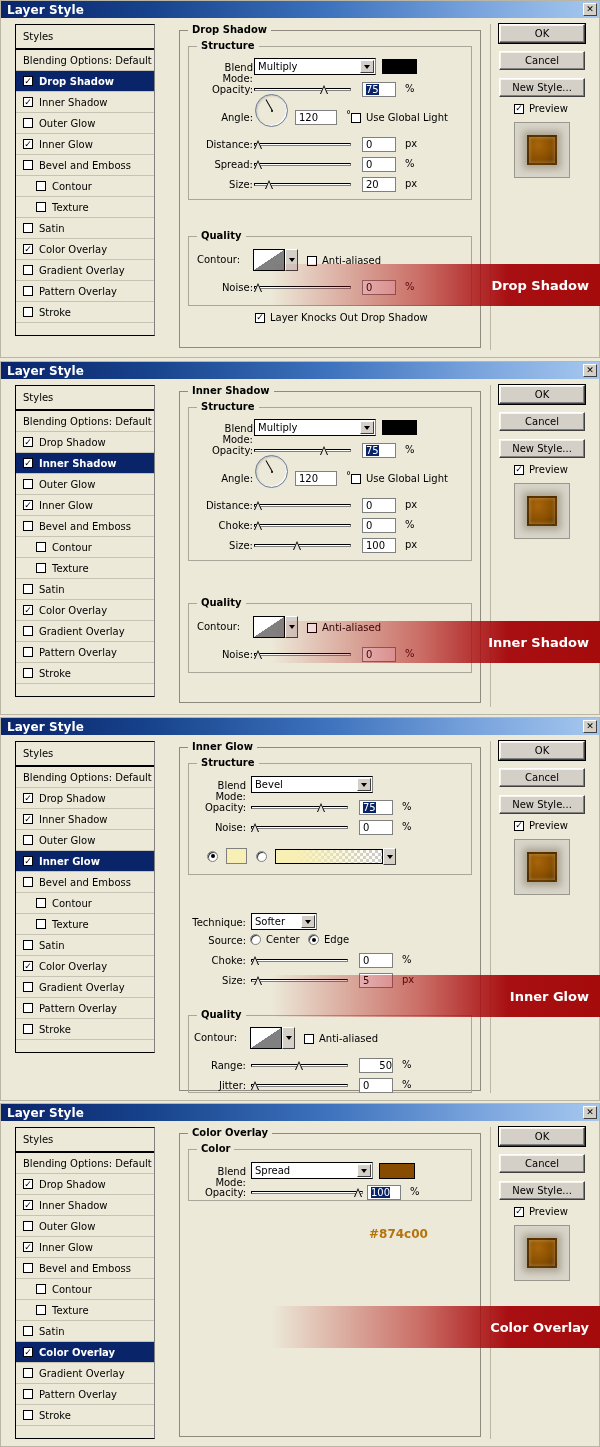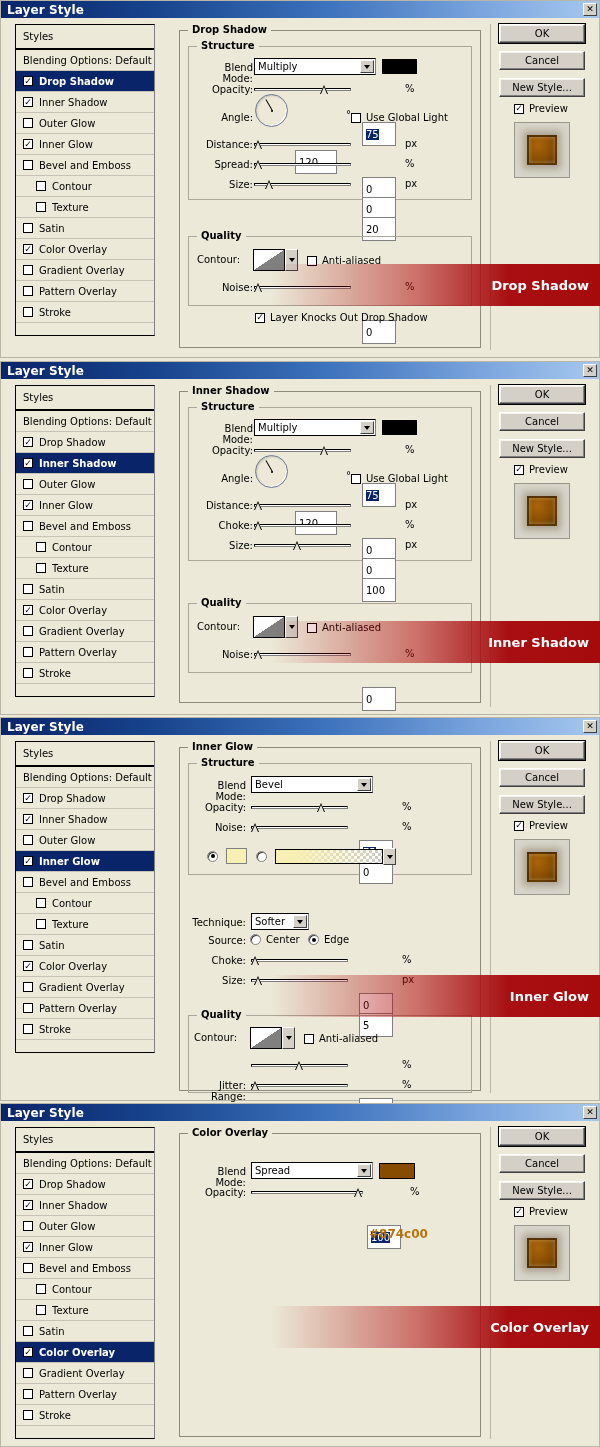--- a/index.html
+++ b/index.html
@@ -61,22 +61,22 @@
   .combo {
     height:17px; background:#fff; border:1px solid #000; border-right-color:#808080;
     display:flex; align-items:center; position:relative; font-size:10px; padding-left:3px;
   }
   .combo .arrow { position:absolute; right:1px; top:1px; width:14px; height:13px;
     background:#d4d0c8; border:1px solid #fff; border-right-color:#404040;
     border-bottom-color:#404040; display:flex; align-items:center; justify-content:center; }
   .tri-d { width:0;height:0;border-left:3px solid transparent;border-right:3px solid transparent;
            border-top:4px solid #000; }
   .swatch { height:15px; border:1px solid #000; }
-  .numbox { height:24px; background:#fff; border:1px solid #808080; font-size:10px;
-            display:flex; align-items:center; padding-left:3px;margin-top:40px; }
+  .numbox { height:15px; background:#fff; border:1px solid #808080; font-size:10px;
+            display:flex; align-items:center; padding-left:3px; }
   .numbox.sel-txt span { background:#0a246a; color:#fff; }
   .unit { font-size:10px; margin-left:5px; }
   
   .slider { position:relative; height:10px; }
   .slider .track { position:absolute; top:4px; left:0; right:0; height:3px;
                    background:#fff; border:1px solid #000; border-bottom-color:#808080;
                    border-right-color:#808080; }
   .slider .thumb { position:absolute; top:1px; width:9px; height:9px; }
   .slider .thumb:after { content:""; display:block; width:0; height:0;
       border-left:4.5px solid transparent; border-right:4.5px solid transparent;
@@ -629,21 +629,21 @@
       <span class="radio"></span>
       <div class="gradbox" style="margin-left:8px;width:108px;">
         <div class="checker"></div>
             <div class="grad"></div>
           </div>
       <span class="contour-btn" style="height:17px;width:13px;">
             <span class="tri-d"></span>
           </span>
     </div>
         <div class="lbl" style="position:absolute;left:189px;top:182px;width:56px;">Technique:</div>
-        <div class="combo" style="position:absolute;left:250px;top:178px;width:58px;">
+        <div class="combo" style="position:absolute;left:250px;top:178px;width:66px;">
       <span>Softer</span>
       <span class="arrow">
             <span class="tri-d"></span>
           </span>
         </div>
         <div class="lbl" style="position:absolute;left:189px;top:200px;width:56px;">Source:</div>
         <div style="position:absolute;left:249px;top:199px;display:flex;align-items:center;gap:5px;">
       <span class="radio"></span>
       <span>Center</span>
         </div>
@@ -682,21 +682,21 @@
             <div class="fill"></div>
           </div>
       <div class="contour-btn">
             <span class="tri-d"></span>
           </div>
         </div>
     <div style="position:absolute;left:303px;top:298px;display:flex;align-items:center;gap:5px;">
       <span class="cbx off">✓</span>
       <span>Anti-aliased</span>
         </div>
-        <div class="lbl" style="position:absolute;left:189px;top:325px;width:56px;margin-top:31px;">Range:</div>
+        <div class="lbl" style="position:absolute;left:189px;top:325px;width:56px;">Range:</div>
         <div class="slider" style="position:absolute;left:250px;top:325px;width:97px;">
     <div class="track"></div>
     <div class="thumb" style="left:44px;">
             <i></i>
           </div>
         </div>
         <div class="numbox " style="position:absolute;left:358px;top:323px;width:34px;justify-content:flex-end;">
     <span>50</span>
         </div>
         <span class="unit" style="position:absolute;left:396px;top:324px;">%</span>
@@ -789,20 +789,23 @@
   <div style="position:absolute;left:513px;top:85px;display:flex;align-items:center;gap:5px;">
     <span class="cbx ">✓</span>
     <span>Preview</span>
         </div>
   <div class="prev-thumb" style="left:513px;top:104px;">
     <div class="sq"></div>
         </div>
         <div class="sep" style="left:489px;top:6px;width:1px;height:312px;"></div>
         <div class="grp" style="left:178px;top:12px;width:302px;height:304px;">
       <span class="grp-label">Color Overlay</span>
+        </div>
+        <div class="grp inner" style="left:187px;top:28px;width:284px;height:52px;">
+      <span class="grp-label">Color</span>
         </div>
         <div class="lbl" style="position:absolute;left:189px;top:45px;width:56px;">Blend Mode:</div>
         <div class="combo" style="position:absolute;left:250px;top:41px;width:122px;">
       <span>Spread</span>
       <span class="arrow">
             <span class="tri-d"></span>
           </span>
         </div>
         <div class="swatch" style="position:absolute;left:378px;top:42px;width:36px;height:16px;background:#874c00;"></div>
         <div class="lbl" style="position:absolute;left:189px;top:66px;width:56px;">Opacity:</div>

